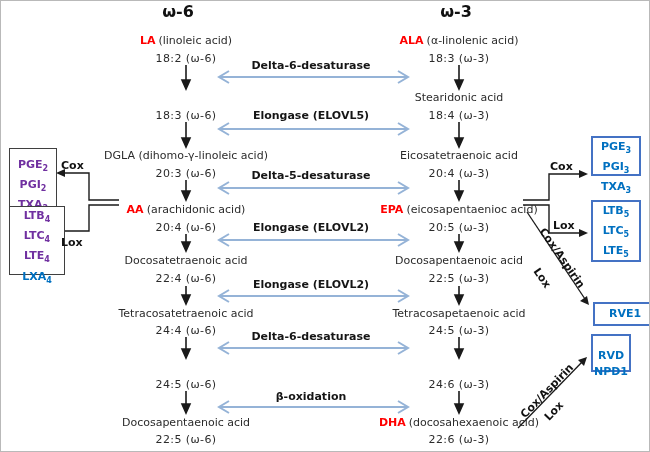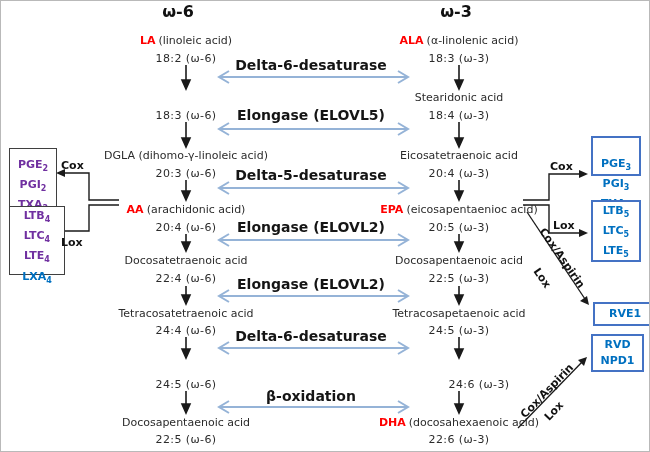--- a/index.html
+++ b/index.html
@@ -6,21 +6,21 @@
   .stage{position:relative;width:650px;height:452px;background:#fff;overflow:hidden;
          font-family:"DejaVu Sans",sans-serif;font-size:11px;color:#2b2b2b;
          border:1px solid #b9b9b9;box-sizing:border-box;}
   svg.layer{position:absolute;left:0;top:0;z-index:0;}
   .txt{position:absolute;z-index:2;white-space:nowrap;line-height:13px;}
   .ctr{transform:translateX(-50%);text-align:center;}
   .hdr{font-weight:bold;font-size:16px;color:#111;}
   .abbr{font-weight:bold;color:#ff0000;}
   .abbr:not(:empty){margin-right:3px;}
   .formula{letter-spacing:.4px;}
-  .enz{font-weight:bold;color:#151515;font-size:14px;}
+  .enz{font-weight:bold;color:#151515;font-size:11px;}
   .coxlox{font-weight:bold;color:#111;font-size:11px;}
   .rot{transform:translate(-50%,-50%) rotate(var(--r));transform-origin:center;}
   .pbox{position:absolute;z-index:1;background:#fff;border:1px solid #3f3f3f;text-align:center;}
   .bbox{position:absolute;z-index:1;background:#fff;border:2px solid #4472c4;text-align:center;}
   .bxi{font-weight:bold;line-height:16px;}
   .purple{color:#7030a0;}
   .blue{color:#0070c0;}
   sub{font-size:8px;}
 </style>
 </head>
@@ -150,21 +150,21 @@
 
   <div class="txt ctr" style="left:458px;top:202px"><span class="abbr">EPA</span><span>(eicosapentaenioc acid)</span></div>
   <div class="txt ctr formula" style="left:458px;top:220px">20:5 (ω-3)</div>
 
   <div class="txt ctr" style="left:458px;top:253px"><span class="abbr"></span><span>Docosapentaenoic acid</span></div>
   <div class="txt ctr formula" style="left:458px;top:271px">22:5 (ω-3)</div>
 
   <div class="txt ctr" style="left:458px;top:306px"><span class="abbr"></span><span>Tetracosapetaenoic acid</span></div>
   <div class="txt ctr formula" style="left:458px;top:323px">24:5 (ω-3)</div>
 
-  <div class="txt ctr formula" style="left:478px;top:377px">24:6 (ω-3)</div>
+  <div class="txt ctr formula" style="left:458px;top:377px">24:6 (ω-3)</div>
 
   <div class="txt ctr" style="left:458px;top:415px"><span class="abbr">DHA</span><span>(docosahexaenoic acid)</span></div>
   <div class="txt ctr formula" style="left:458px;top:432px">22:6 (ω-3)</div>
 
   <div class="txt ctr enz" style="left:310px;top:58px">Delta-6-desaturase</div>
   <div class="txt ctr enz" style="left:310px;top:108px">Elongase (ELOVL5)</div>
   <div class="txt ctr enz" style="left:310px;top:168px">Delta-5-desaturase</div>
   <div class="txt ctr enz" style="left:310px;top:220px">Elongase (ELOVL2)</div>
   <div class="txt ctr enz" style="left:310px;top:277px">Elongase (ELOVL2)</div>
   <div class="txt ctr enz" style="left:310px;top:329px">Delta-6-desaturase</div>
@@ -177,34 +177,34 @@
   </div>
   <div class="pbox" style="left:8px;top:205px;width:54px;height:66px;padding-top:1px">
     <div class="bxi purple"><span>LTB</span><sub>4</sub></div>
     <div class="bxi purple"><span>LTC</span><sub>4</sub></div>
     <div class="bxi purple"><span>LTE</span><sub>4</sub></div>
     <div class="bxi blue"><span>LXA</span><sub>4</sub></div>
   </div>
   <div class="txt coxlox" style="left:60px;top:158px">Cox</div>
   <div class="txt coxlox" style="left:60px;top:235px">Lox</div>
 
-  <div class="bbox" style="left:590px;top:135px;width:50px;height:40px;padding-top:18px;box-sizing:border-box">
+  <div class="bbox" style="left:590px;top:135px;width:50px;height:40px;padding-top:1px;box-sizing:border-box">
     <div class="bxi blue"><span>PGE</span><sub>3</sub></div>
     <div class="bxi blue"><span>PGI</span><sub>3</sub></div>
     <div class="bxi blue"><span>TXA</span><sub>3</sub></div>
   </div>
   <div class="bbox" style="left:590px;top:199px;width:50px;height:62px;padding-top:1px;box-sizing:border-box">
     <div class="bxi blue"><span>LTB</span><sub>5</sub></div>
     <div class="bxi blue"><span>LTC</span><sub>5</sub></div>
     <div class="bxi blue"><span>LTE</span><sub>5</sub></div>
   </div>
   <div class="bbox" style="left:592px;top:301px;width:64px;height:24px;box-sizing:border-box">
     <div class="bxi blue" style="line-height:20px">RVE1</div>
   </div>
-  <div class="bbox" style="left:590px;top:333px;width:53px;height:38px;padding-top:1px;box-sizing:border-box">
+  <div class="bbox" style="left:590px;top:333px;width:40px;height:38px;padding-top:12px;box-sizing:border-box">
     <div class="bxi blue">RVD</div>
     <div class="bxi blue">NPD1</div>
   </div>
   <div class="txt coxlox" style="left:549px;top:159px">Cox</div>
   <div class="txt coxlox" style="left:552px;top:218px">Lox</div>
 
   <div class="txt coxlox rot" style="left:561px;top:257px;--r:55deg">Cox/Aspirin</div>
   <div class="txt coxlox rot" style="left:541px;top:277px;--r:55deg">Lox</div>
   <div class="txt coxlox rot" style="left:546px;top:390px;--r:-46deg">Cox/Aspirin</div>
   <div class="txt coxlox rot" style="left:553px;top:410px;--r:-46deg">Lox</div>

